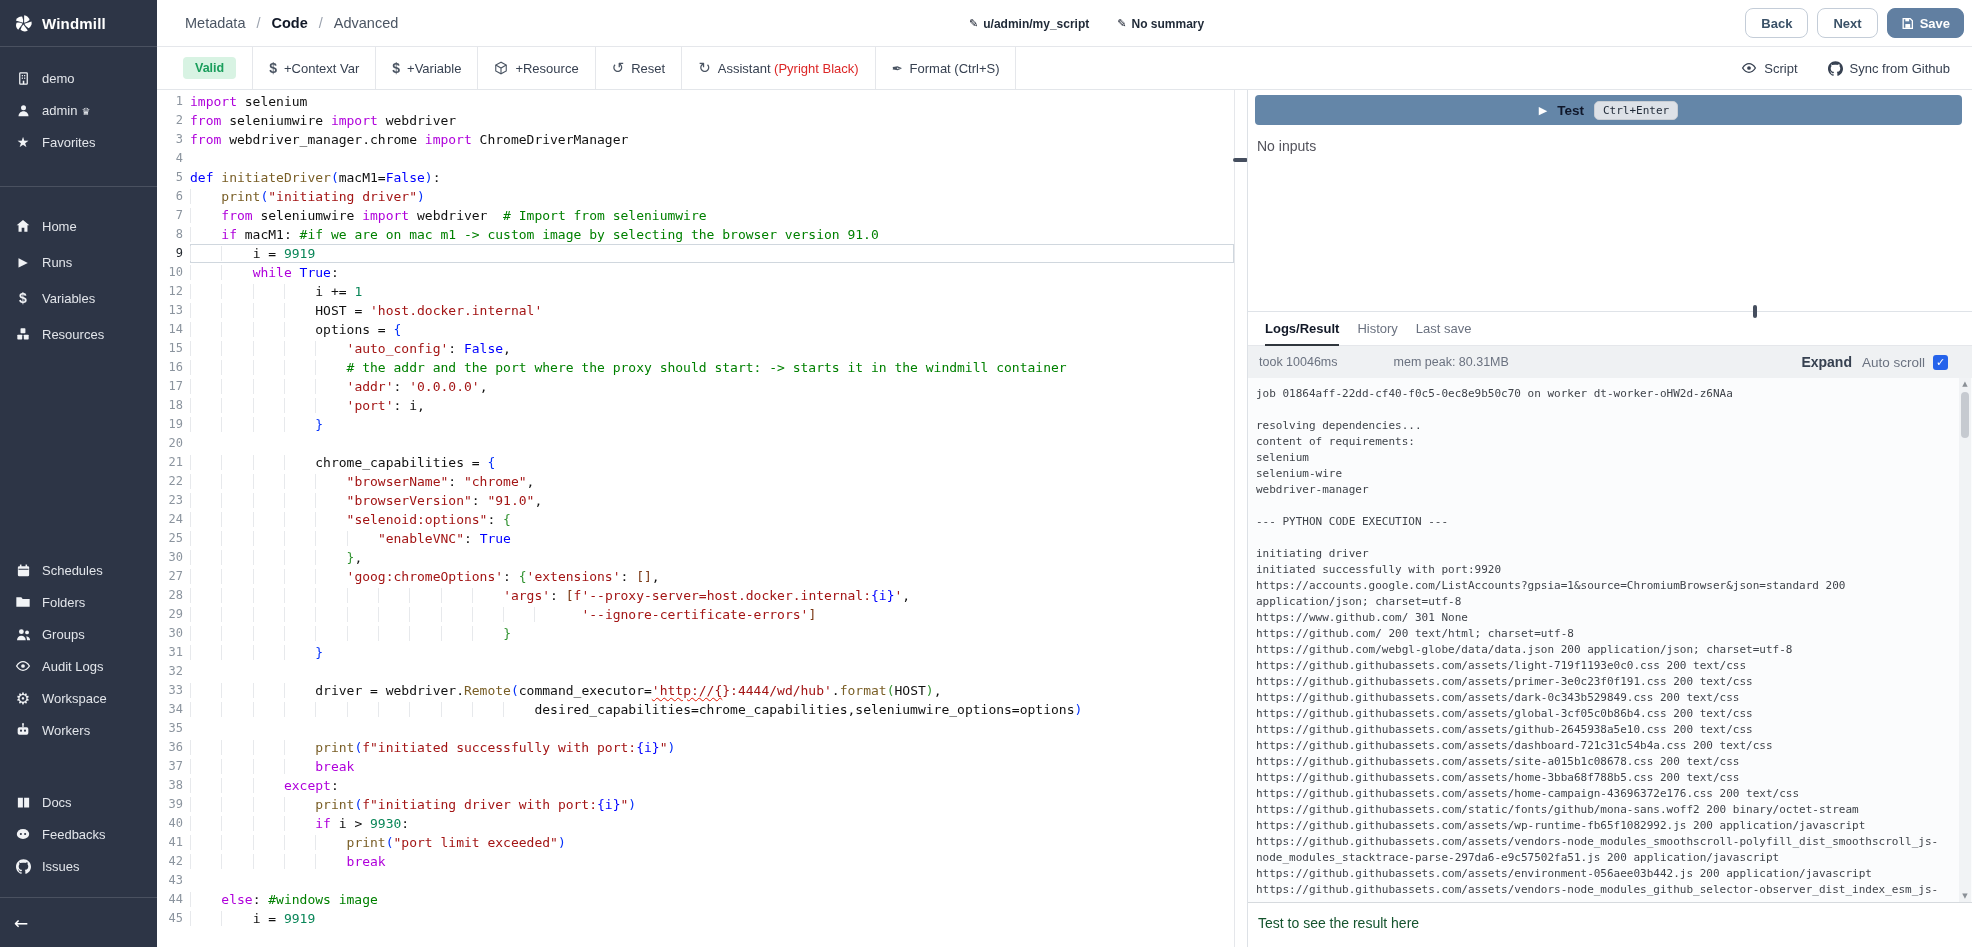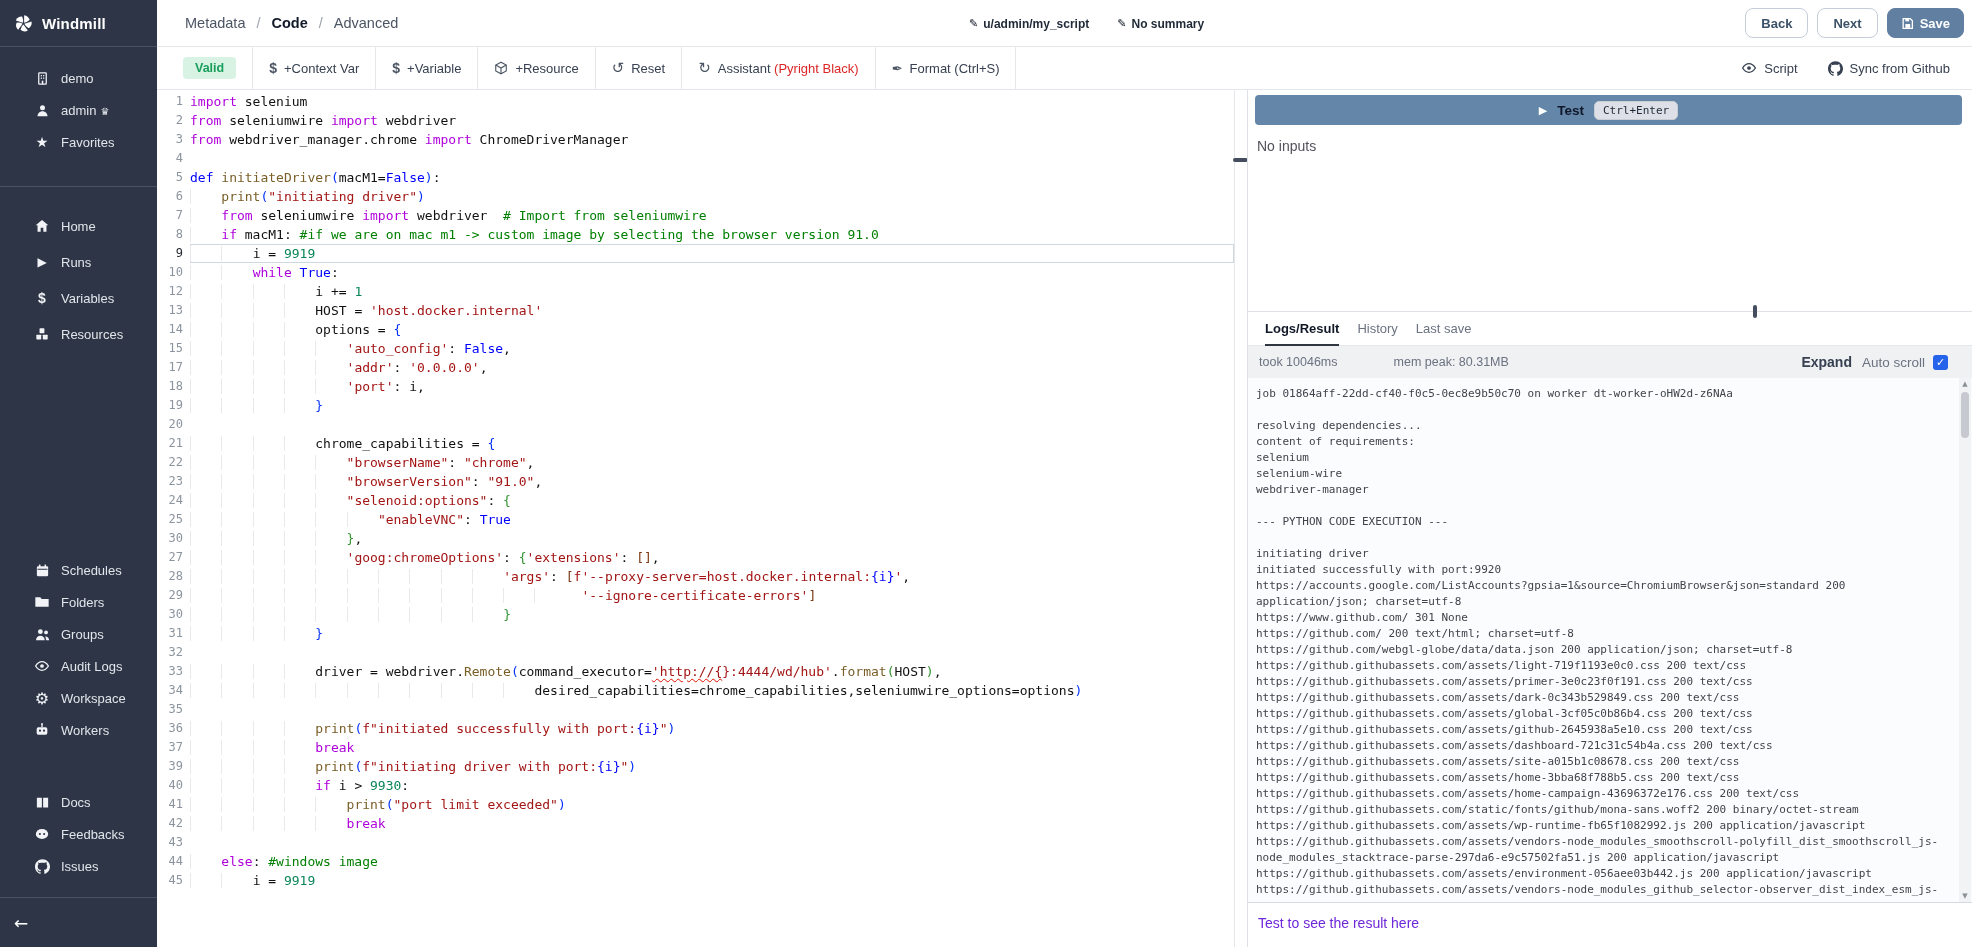--- a/index.html
+++ b/index.html
@@ -5,21 +5,21 @@
   * { margin:0; padding:0; box-sizing:border-box; }
   html,body { width:1972px; height:947px; overflow:hidden; background:#fff;
     font-family:"Liberation Sans", sans-serif; }
   #app { position:relative; width:1972px; height:947px; background:#fff; }
 
   
   #sidebar { position:absolute; left:0; top:0; width:157px; height:947px; background:#2d3546; }
   .side-logo { position:absolute; left:0; top:0; width:157px; height:47px; display:flex; align-items:center;
     padding-left:13px; gap:8px; border-bottom:1px solid rgba(255,255,255,.14); }
   .side-logo .brand { color:#fff; font-size:15px; font-weight:bold; letter-spacing:.2px; }
-  .sgrp { position:absolute; left:0; width:164px;padding-left:19px; }
+  .sgrp { position:absolute; left:0; width:164px; }
   .srow { display:flex; align-items:center; gap:10px; padding-left:14px; color:#e2e5ea; font-size:13px; cursor:pointer; }
   .srow .ic { width:18px; display:inline-flex; justify-content:center; align-items:center; color:#f1f3f6; }
   .h32 .srow { height:32px; } .h36 .srow { height:36px; }
   .sdiv { position:absolute; left:0; width:157px; border-top:1px solid rgba(255,255,255,.14); }
   .crown { font-size:10px; color:#e2e5ea; margin-left:4px; }
   .side-collapse { position:absolute; left:0; top:905px; width:157px; height:36px; display:flex; align-items:center;
     padding-left:14px; color:#fff; font-size:17px; cursor:pointer; }
   .glyph { font-family:"DejaVu Sans", sans-serif; }
 
   
@@ -103,21 +103,21 @@
   .rp-logs { position:absolute; left:0; top:288px; width:100%; height:524px; background:#fbfcfd; overflow:hidden; }
   .rp-logs pre { margin:8px 18px 0 8px; font-family:"DejaVu Sans Mono", monospace; font-size:11px;
     line-height:16px; color:#3f434a; white-space:pre; }
   .logscroll { position:absolute; right:1px; top:0; width:12px; height:100%; background:#f1f3f5; }
   .logscroll .arr { position:absolute; left:0; width:12px; height:12px; color:#8a9096; font-size:7px;
     display:flex; align-items:center; justify-content:center; cursor:pointer; }
   .logscroll .thumb { position:absolute; left:2px; top:14px; width:8px; height:46px; background:#c6cad0;
     border-radius:4px; cursor:pointer; }
 
   .rp-result { position:absolute; left:0; top:812px; width:100%; height:38px; border-top:1px solid #d6dade;
-    padding:12px 0 0 10px; font-size:14px; color:#6d28d9; background:#fff; }
+    padding:12px 0 0 10px; font-size:14px; color:#14532d; background:#fff; }
 
   svg { display:block; }
 </style>
 </head>
 <body>
 
 <div id="app">
 
   <aside id="sidebar">
     <div class="side-logo">
@@ -440,20 +440,24 @@
         </div>
         <div class="cl">
           <span class="ln">14</span>
           <span class="lc"><span class="ind">    </span><span class="ind">    </span><span class="ind">    </span><span class="ind">    </span>options = <span class="b0">{</span></span>
         </div>
         <div class="cl">
           <span class="ln">15</span>
           <span class="lc"><span class="ind">    </span><span class="ind">    </span><span class="ind">    </span><span class="ind">    </span><span class="ind">    </span><span class="str">'auto_config'</span>: <span class="kb">False</span>,</span>
         </div>
         <div class="cl">
+          <span class="ln">16</span>
+          <span class="lc"><span class="ind">    </span><span class="ind">    </span><span class="ind">    </span><span class="ind">    </span><span class="ind">    </span><span class="com"># the addr and the port where the proxy should start: -&gt; starts it in the windmill container</span></span>
+        </div>
+        <div class="cl">
           <span class="ln">17</span>
           <span class="lc"><span class="ind">    </span><span class="ind">    </span><span class="ind">    </span><span class="ind">    </span><span class="ind">    </span><span class="str">'addr'</span>: <span class="str">'0.0.0.0'</span>,</span>
         </div>
         <div class="cl">
           <span class="ln">18</span>
           <span class="lc"><span class="ind">    </span><span class="ind">    </span><span class="ind">    </span><span class="ind">    </span><span class="ind">    </span><span class="str">'port'</span>: i,</span>
         </div>
         <div class="cl">
           <span class="ln">19</span>
           <span class="lc"><span class="ind">    </span><span class="ind">    </span><span class="ind">    </span><span class="ind">    </span><span class="b0">}</span></span>
@@ -522,20 +526,24 @@
           <span class="ln">35</span>
           <span class="lc"></span>
         </div>
         <div class="cl">
           <span class="ln">36</span>
           <span class="lc"><span class="ind">    </span><span class="ind">    </span><span class="ind">    </span><span class="ind">    </span><span class="fn">print</span><span class="b0">(</span><span class="str">f"initiated successfully with port:<span class="kb">{i}</span>"</span><span class="b0">)</span></span>
         </div>
         <div class="cl">
           <span class="ln">37</span>
           <span class="lc"><span class="ind">    </span><span class="ind">    </span><span class="ind">    </span><span class="ind">    </span><span class="kw">break</span></span>
+        </div>
+        <div class="cl">
+          <span class="ln">38</span>
+          <span class="lc"><span class="ind">    </span><span class="ind">    </span><span class="ind">    </span><span class="kw">except</span>:</span>
         </div>
         <div class="cl">
           <span class="ln">39</span>
           <span class="lc"><span class="ind">    </span><span class="ind">    </span><span class="ind">    </span><span class="ind">    </span><span class="fn">print</span><span class="b0">(</span><span class="str">f"initiating driver with port:<span class="kb">{i}</span>"</span><span class="b0">)</span></span>
         </div>
         <div class="cl">
           <span class="ln">40</span>
           <span class="lc"><span class="ind">    </span><span class="ind">    </span><span class="ind">    </span><span class="ind">    </span><span class="kw">if</span> i &gt; <span class="num">9930</span>:</span>
         </div>
         <div class="cl">

